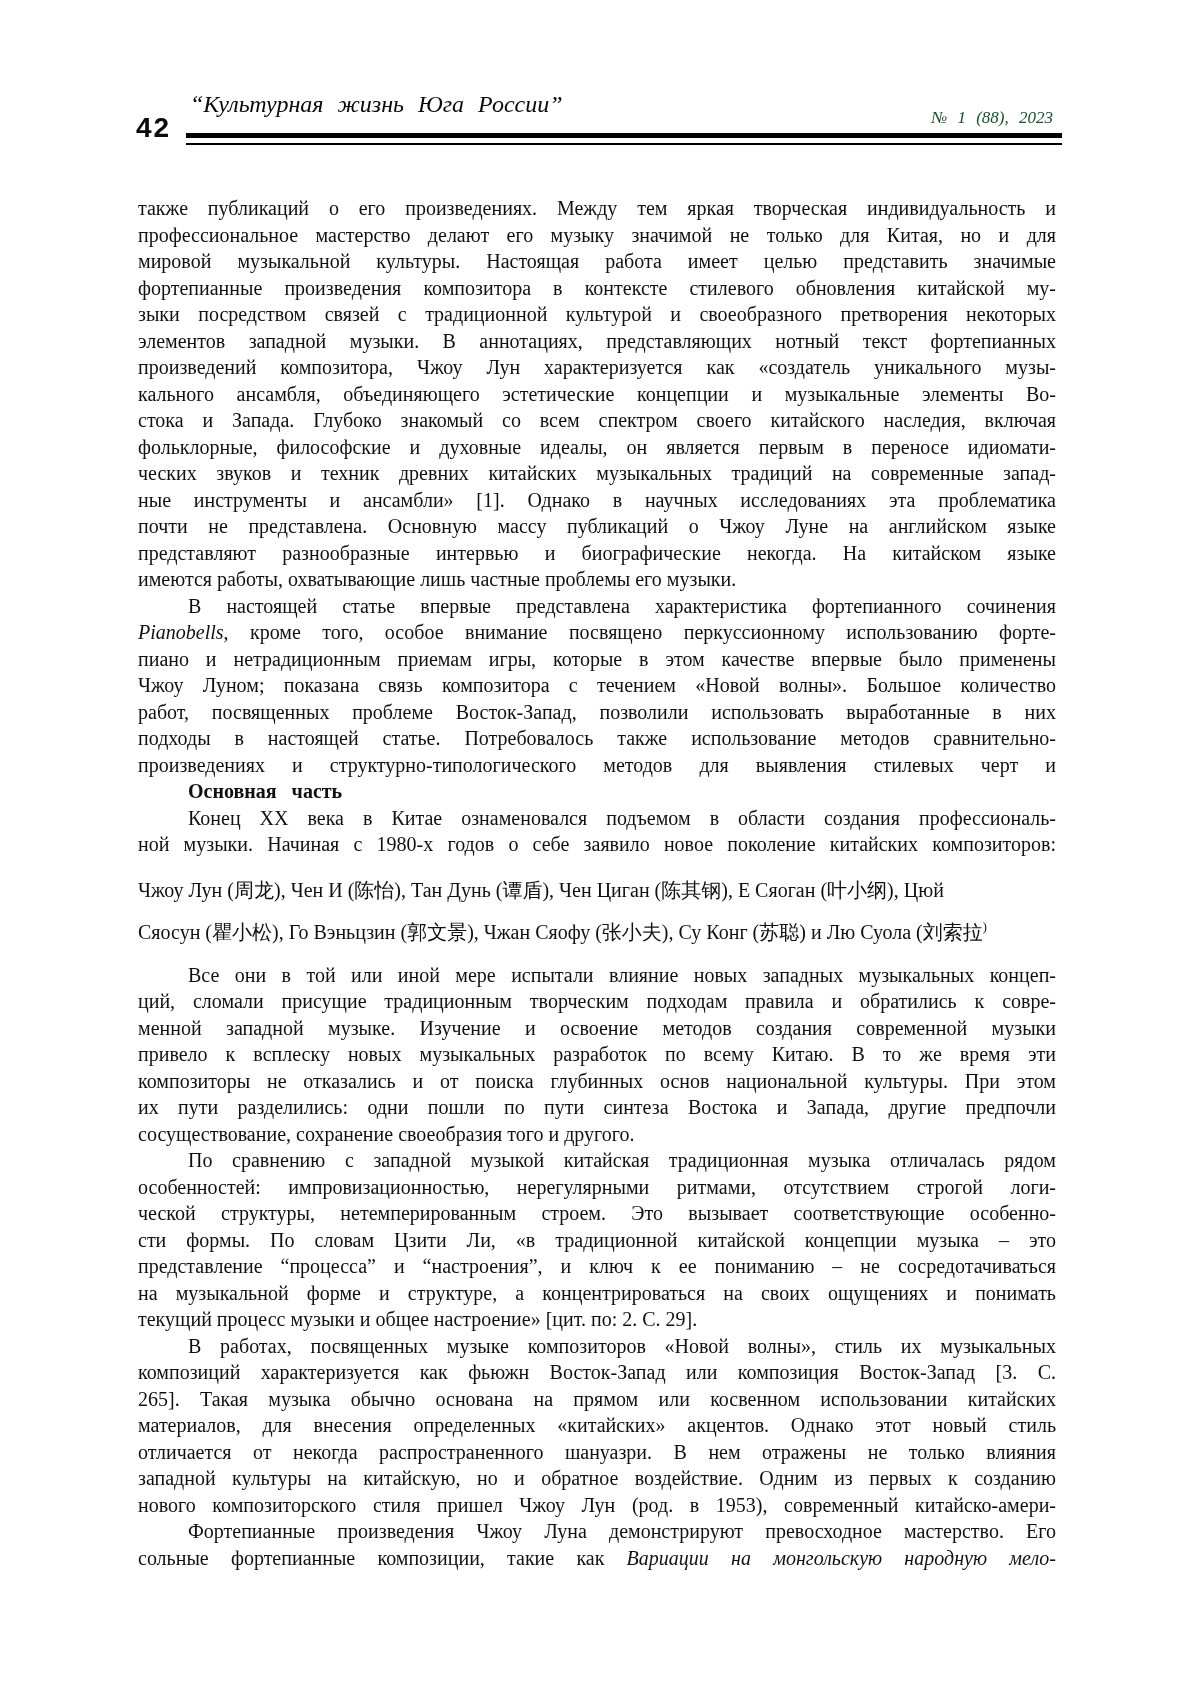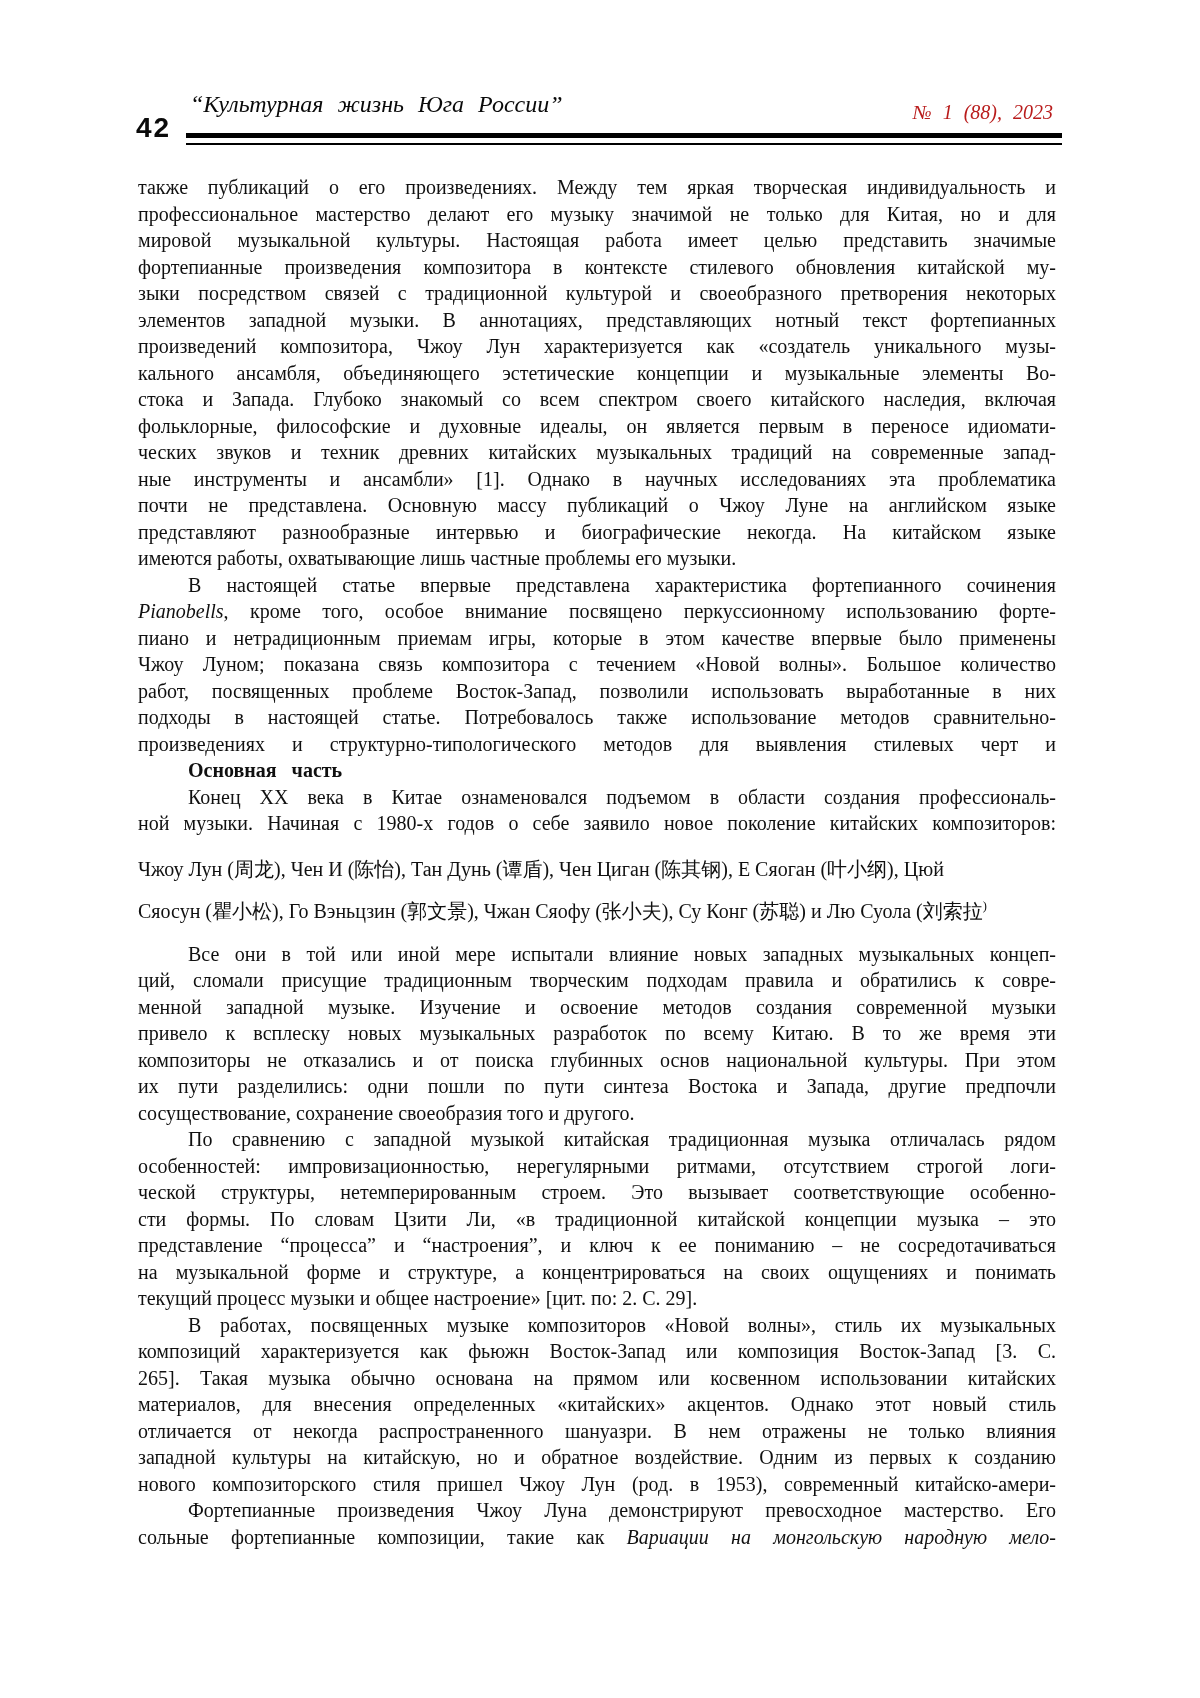--- a/index.html
+++ b/index.html
@@ -17,29 +17,29 @@
     position:absolute; left:136px; top:112px;
     font-family:"Liberation Sans", sans-serif;
     font-weight:bold; font-size:28px; letter-spacing:2px; color:#0a0a0a;
   }
   .jtitle{
     position:absolute; left:190px; top:91px;
     font-style:italic; font-size:24px; word-spacing:8px; color:#0a0a0a;
     white-space:nowrap;
   }
   .issue{
-    position:absolute; right:147px; top:101px;
-    font-style:italic; font-size:20px; word-spacing:6px; color:#b91c1c;
+    position:absolute; right:147px; top:108px;
+    font-style:italic; font-size:17px; word-spacing:6px; color:#14532d;
     white-space:nowrap;
   }
   .rule-thick{position:absolute; left:186px; top:133px; width:876px; height:5px; background:#000;}
   .rule-thin{position:absolute; left:186px; top:143px; width:876px; height:2px; background:#000;}
   
   .content{
-    position:absolute; left:138px; top:174px; width:918px;
+    position:absolute; left:138px; top:195px; width:918px;
     font-size:20px; line-height:26.5px;
   }
   .para{margin:0; padding:0;}
   .line{text-align:justify; text-align-last:justify; white-space:normal;}
   .line.lastline{text-align-last:left;}
   .para.indent .line:first-child{text-indent:50px;}
   .para.heading{font-weight:bold; word-spacing:10px;}
   .para.names{margin:11px 0 9px 0; line-height:42px;}
   .para.names .line{text-align:center; text-align-last:left;}
   .i{font-style:italic;}

